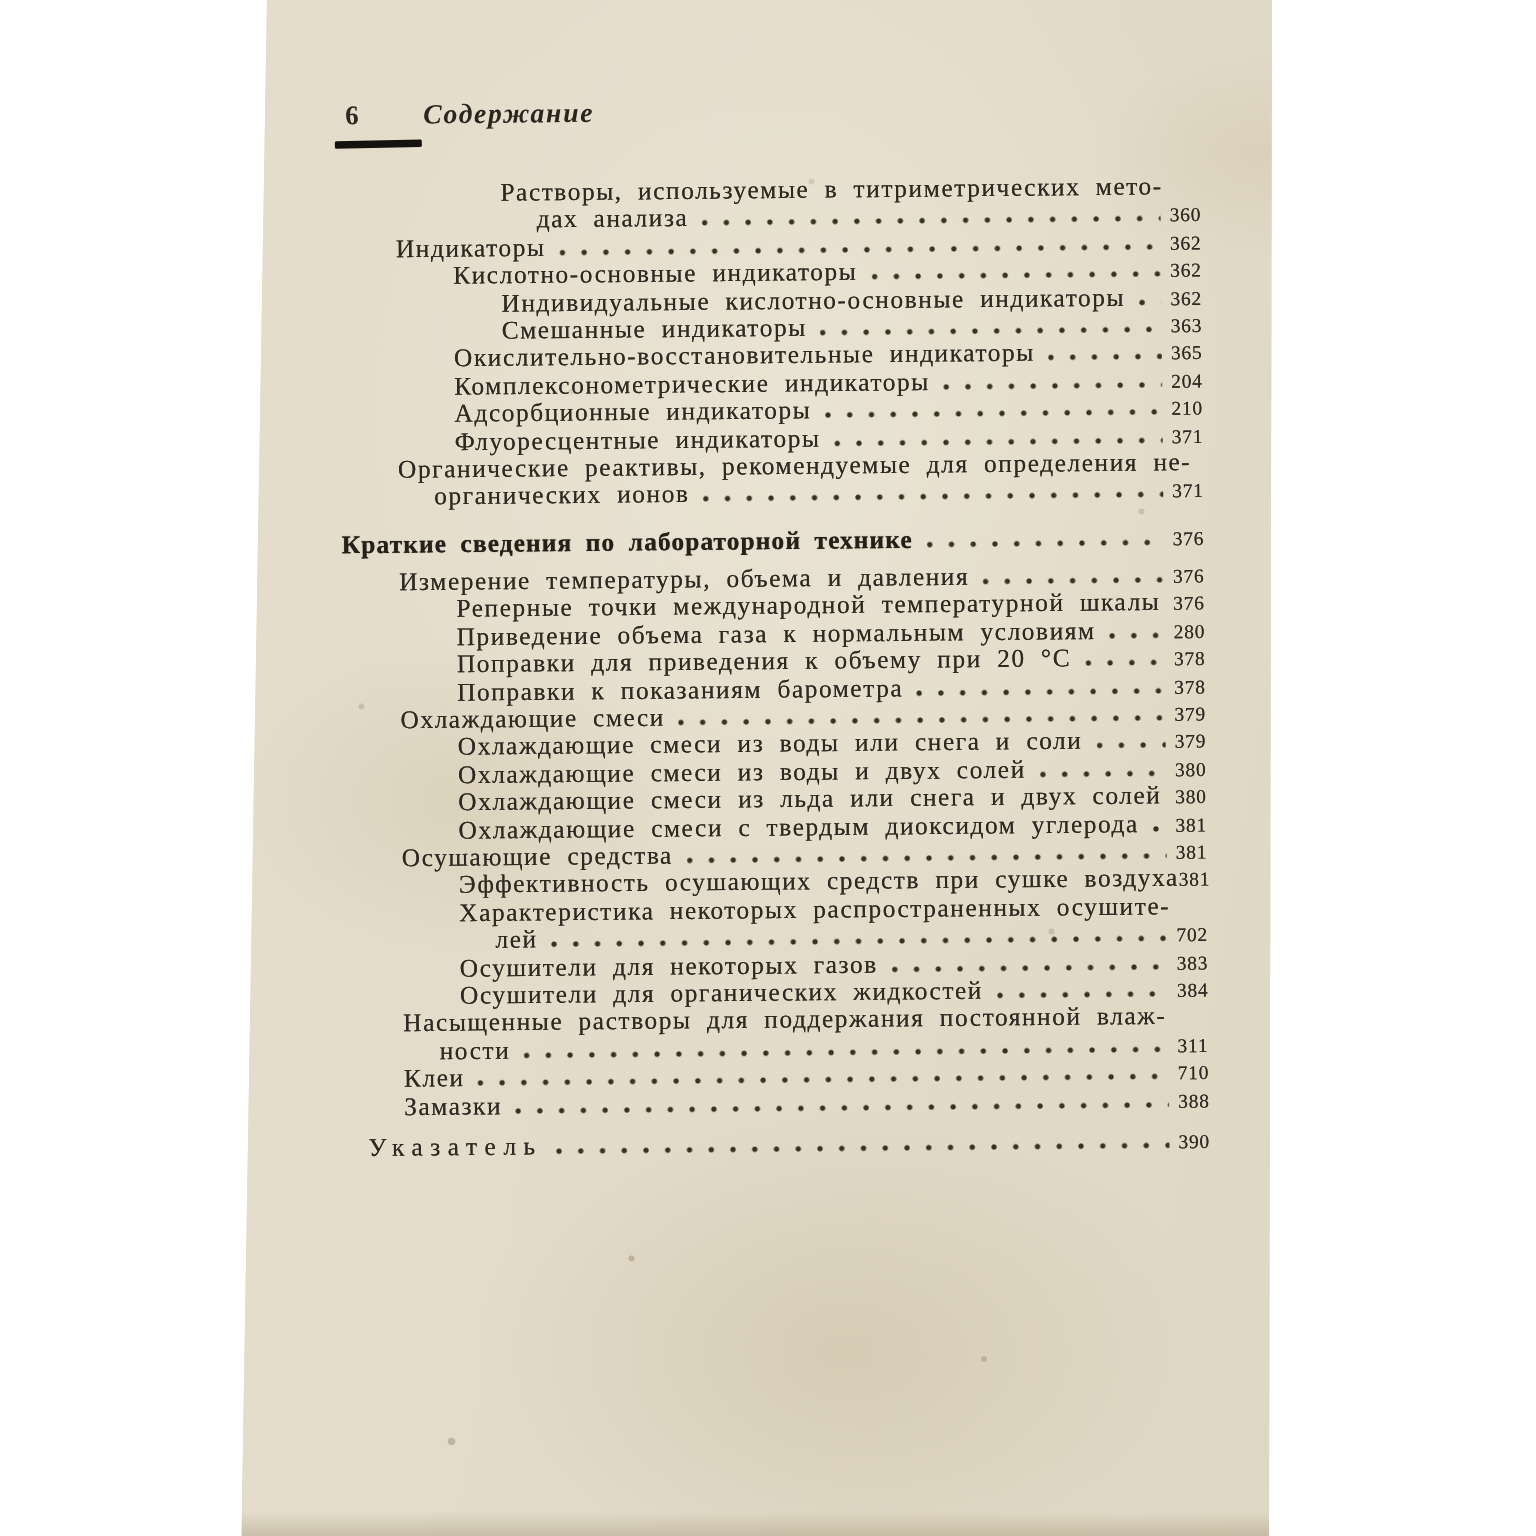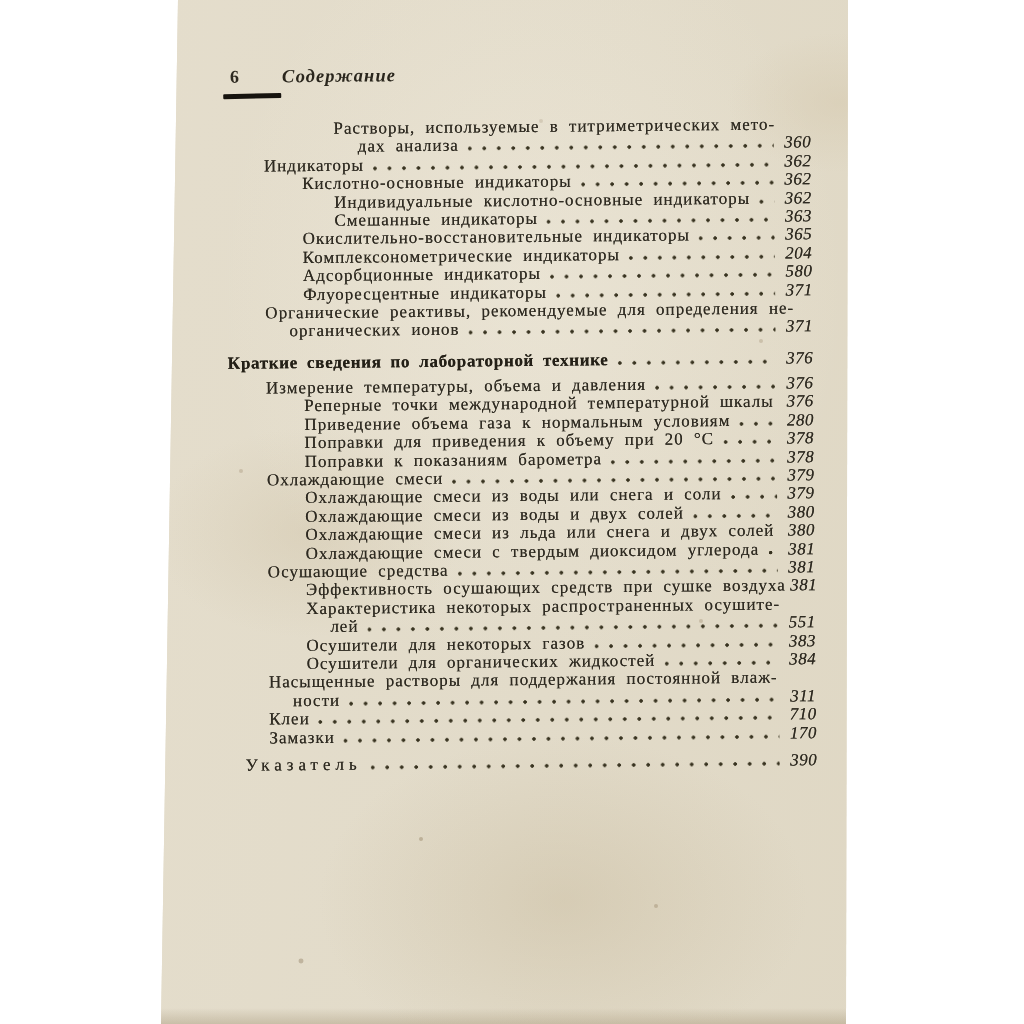--- a/index.html
+++ b/index.html
@@ -37,22 +37,22 @@
   .row.gap-sm2{margin-top:9px;}
   .txt{font-size:17px;letter-spacing:1px;word-spacing:5px;
        text-shadow:0 0 .4px rgba(46,42,33,.85);}
   .txt.bold{font-weight:700;letter-spacing:.7px;word-spacing:4px;color:#24201781;
             color:#242017;text-shadow:0 0 .5px rgba(36,32,23,.9);}
   .txt.spaced{letter-spacing:5px;padding-left:14px;}
   .dots{flex:1 1 auto;height:4px;margin:0 6px 0 9px;
        background-image:radial-gradient(circle at 2px 2px, #37321f 1.45px, rgba(0,0,0,0) 2.1px);
        background-size:14.5px 4px;background-repeat:repeat-x;background-position:left bottom;}
   .spacer{flex:1 1 auto;}
-  .pg{flex:0 0 auto;min-width:36px;text-align:center;font-size:17px;letter-spacing:.5px;
-      text-shadow:0 0 .4px rgba(46,42,33,.85);font-style:italic;}
+  .pg{flex:0 0 auto;min-width:36px;text-align:left;font-size:13px;letter-spacing:.5px;
+      text-shadow:0 0 .4px rgba(46,42,33,.85);}
   
   .specks{position:absolute;left:0;top:0;width:2px;height:2px;border-radius:50%;
     box-shadow:
       420px 838px 0 1px rgba(112,88,52,.30),
       655px 905px 0 1px rgba(112,88,52,.25),
       300px 960px 0 1.5px rgba(100,80,48,.28),
       760px 340px 0 1px rgba(120,96,60,.22),
       240px 470px 0 1px rgba(120,96,60,.22),
       540px 120px 0 1px rgba(130,108,70,.18),
       700px 620px 0 1px rgba(112,88,52,.22),
@@ -106,21 +106,21 @@
             <span class="pg">365</span>
           </div>
           <div class="row" style="padding-left: 76px;">
             <span class="txt">Комплексонометрические индикаторы</span>
             <span class="dots"></span>
             <span class="pg">204</span>
           </div>
           <div class="row" style="padding-left: 76px;">
             <span class="txt">Адсорбционные индикаторы</span>
             <span class="dots"></span>
-            <span class="pg">580</span>
+            <span class="pg">210</span>
           </div>
           <div class="row" style="padding-left: 76px;">
             <span class="txt">Флуоресцентные индикаторы</span>
             <span class="dots"></span>
             <span class="pg">371</span>
           </div>
           <div class="row" style="padding-left: 38px;">
             <span class="txt">Органические реактивы, рекомендуемые для определения не-</span>
           </div>
           <div class="row" style="padding-left: 62px;">
@@ -192,21 +192,21 @@
             <span class="txt">Эффективность осушающих средств при сушке воздуха</span>
             <span class="spacer"></span>
             <span class="pg">381</span>
           </div>
           <div class="row" style="padding-left: 76px;">
             <span class="txt">Характеристика некоторых распространенных осушите-</span>
           </div>
           <div class="row" style="padding-left: 100px;">
             <span class="txt">лей</span>
             <span class="dots"></span>
-            <span class="pg">551</span>
+            <span class="pg">702</span>
           </div>
           <div class="row" style="padding-left: 76px;">
             <span class="txt">Осушители для некоторых газов</span>
             <span class="dots"></span>
             <span class="pg">383</span>
           </div>
           <div class="row" style="padding-left: 76px;">
             <span class="txt">Осушители для органических жидкостей</span>
             <span class="dots"></span>
             <span class="pg">384</span>
@@ -220,21 +220,21 @@
             <span class="pg">311</span>
           </div>
           <div class="row" style="padding-left: 38px;">
             <span class="txt">Клеи</span>
             <span class="dots"></span>
             <span class="pg">710</span>
           </div>
           <div class="row" style="padding-left: 38px;">
             <span class="txt">Замазки</span>
             <span class="dots"></span>
-            <span class="pg">170</span>
+            <span class="pg">388</span>
           </div>
           <div class="row gap-sm2" style="padding-left: 0px;">
             <span class="txt spaced">Указатель</span>
             <span class="dots"></span>
             <span class="pg">390</span>
           </div>
         </div>
     </div>
     <div class="specks"></div>
   </div>

